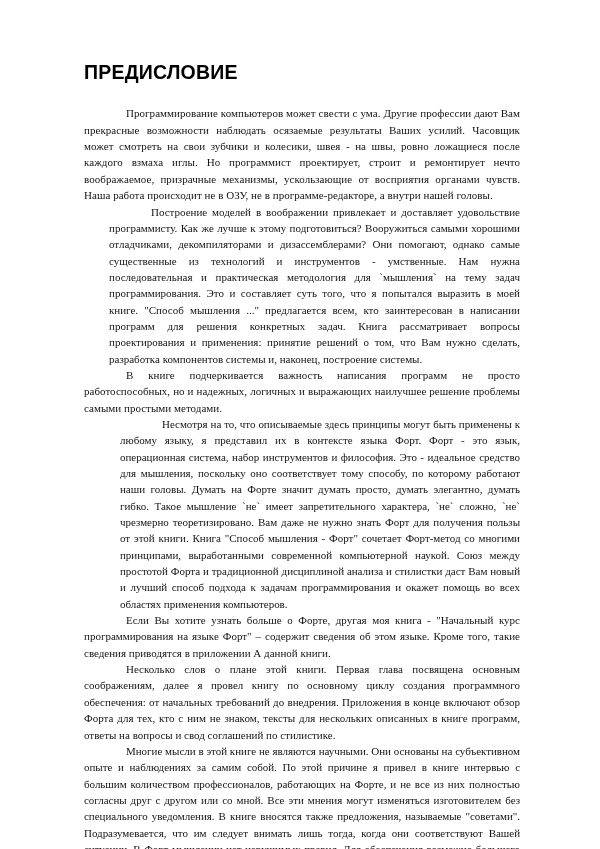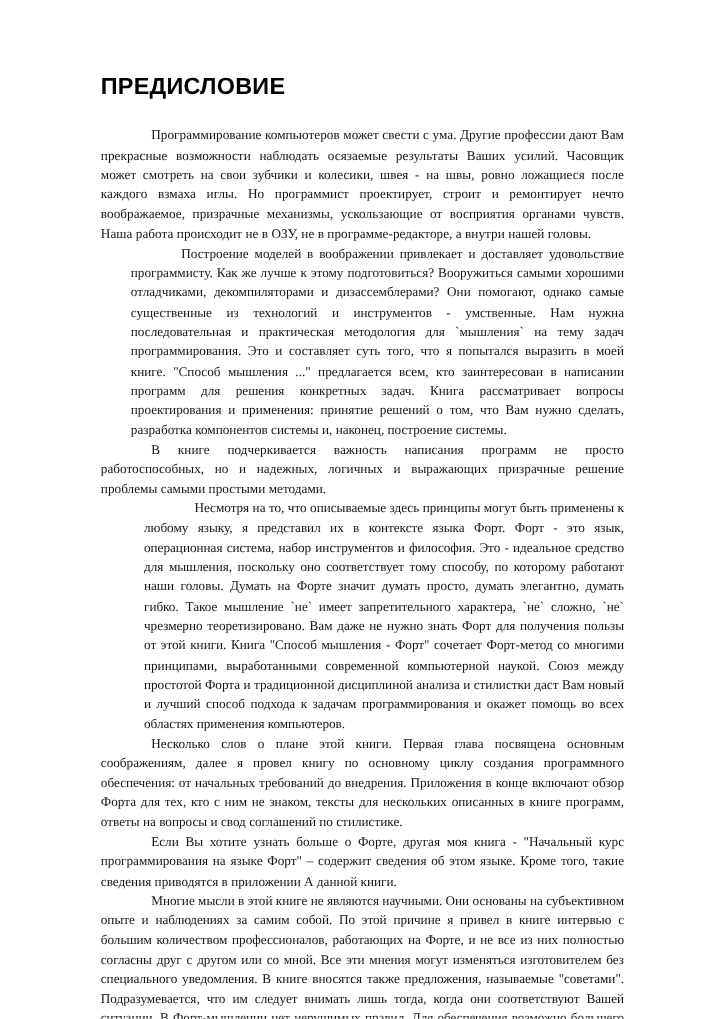--- a/index.html
+++ b/index.html
@@ -63,24 +63,24 @@
 
 <div class="page">
   <div class="content">
 
     <h1 class="doc-title">ПРЕДИСЛОВИЕ</h1>
 
     <p class="para p1">Программирование компьютеров может свести с ума. Другие профессии дают Вам прекрасные возможности наблюдать осязаемые результаты Ваших усилий. Часовщик может смотреть на свои зубчики и колесики, швея - на швы, ровно ложащиеся после каждого взмаха иглы. Но программист проектирует, строит и ремонтирует нечто воображаемое, призрачные механизмы, ускользающие от восприятия органами чувств. Наша работа происходит не в ОЗУ, не в программе-редакторе, а внутри нашей головы.</p>
 
     <p class="para p2">Построение моделей в воображении привлекает и доставляет удовольствие программисту. Как же лучше к этому подготовиться? Вооружиться самыми хорошими отладчиками, декомпиляторами и дизассемблерами? Они помогают, однако самые существенные из технологий и инструментов - умственные. Нам нужна последовательная и практическая методология для `мышления` на тему задач программирования. Это и составляет суть того, что я попытался выразить в моей книге. "Способ мышления ..." предлагается всем, кто заинтересован в написании программ для решения конкретных задач. Книга рассматривает вопросы проектирования и применения: принятие решений о том, что Вам нужно сделать, разработка компонентов системы и, наконец, построение системы.</p>
 
-    <p class="para p3">В книге подчеркивается важность написания программ не просто работоспособных, но и надежных, логичных и выражающих призрачные решение проблемы самыми простыми методами.</p>
+    <p class="para p3">В книге подчеркивается важность написания программ не просто работоспособных, но и надежных, логичных и выражающих наилучшее решение проблемы самыми простыми методами.</p>
 
     <p class="para p4">Несмотря на то, что описываемые здесь принципы могут быть применены к любому языку, я представил их в контексте языка Форт. Форт - это язык, операционная система, набор инструментов и философия. Это - идеальное средство для мышления, поскольку оно соответствует тому способу, по которому работают наши головы. Думать на Форте значит думать просто, думать элегантно, думать гибко. Такое мышление `не` имеет запретительного характера, `не` сложно, `не` чрезмерно теоретизировано. Вам даже не нужно знать Форт для получения пользы от этой книги. Книга "Способ мышления - Форт" сочетает Форт-метод со многими принципами, выработанными современной компьютерной наукой. Союз между простотой Форта и традиционной дисциплиной анализа и стилистки даст Вам новый и лучший способ подхода к задачам программирования и окажет помощь во всех областях применения компьютеров.</p>
 
+    <p class="para p5">Если Вы хотите узнать больше о Форте, другая моя книга - "Начальный курс программирования на языке Форт" – содержит сведения об этом языке. Кроме того, такие сведения приводятся в приложении А данной книги.</p>
+
     <p class="para p6">Несколько слов о плане этой книги. Первая глава посвящена основным соображениям, далее я провел книгу по основному циклу создания программного обеспечения: от начальных требований до внедрения. Приложения в конце включают обзор Форта для тех, кто с ним не знаком, тексты для нескольких описанных в книге программ, ответы на вопросы и свод соглашений по стилистике.</p>
-
-    <p class="para p5">Если Вы хотите узнать больше о Форте, другая моя книга - "Начальный курс программирования на языке Форт" – содержит сведения об этом языке. Кроме того, такие сведения приводятся в приложении А данной книги.</p>
 
     <p class="para p7">Многие мысли в этой книге не являются научными. Они основаны на субъективном опыте и наблюдениях за самим собой. По этой причине я привел в книге интервью с большим количеством профессионалов, работающих на Форте, и не все из них полностью согласны друг с другом или со мной. Все эти мнения могут изменяться изготовителем без специального уведомления. В книге вносятся также предложения, называемые "советами". Подразумевается, что им следует внимать лишь тогда, когда они соответствуют Вашей ситуации. В Форт-мышлении нет нерушимых правил. Для обеспечения возможно большего соответствия возможным Форт-системам все примеры программ в книге соответствуют стандарту Форт-83.</p>
 
   </div>
 </div>
 
 </body></html>

